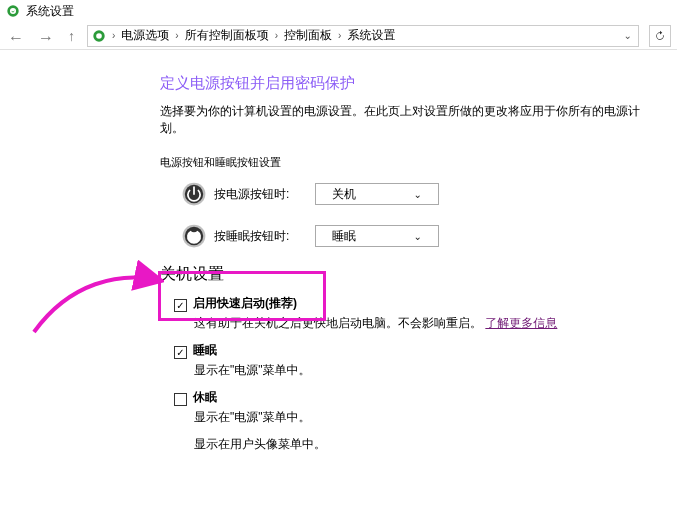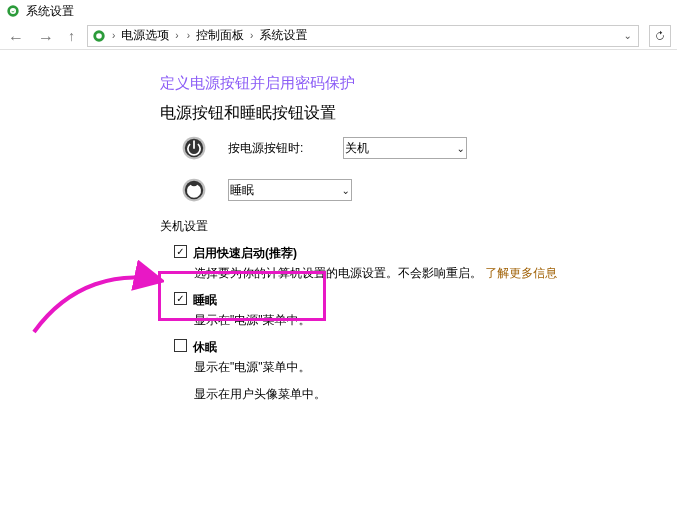--- a/index.html
+++ b/index.html
@@ -78,65 +78,65 @@
       color: #8b5cf6;
       font-size: 15px;
       margin-bottom: 10px;
     }
     .desc {
       font-size: 12px;
       margin-bottom: 18px;
       color: #000;
     }
     .section-title {
-      font-size: 16px;
+      font-size: 11px;
       margin-bottom: 10px;
     }
     .setting-row {
       display: flex;
       align-items: center;
-      gap: 20px;
+      gap: 6px;
       margin: 0 0 14px 20px;
     }
     .setting-icon {
       width: 28px; height: 28px;
     }
     .setting-label { width: 95px; }
     .setting-select {
       width: 124px;
       height: 22px;
       border: 1px solid #aaa;
       background: #fff;
-      padding: 0 1px;
+      padding: 0 16px;
       display: flex;
       align-items: center;
       justify-content: space-between;
     }
     .setting-select .chev { font-size:10px; color:#222; }
 
     .shutdown-heading {
-      font-size: 12px;
+      font-size: 16px;
       margin: 14px 0 10px 0;
     }
 
     .option {
       margin: 0 0 10px 14px;
     }
     .option .line1 {
       display: flex;
-      align-items: flex-start;
+      align-items: flex-end;
       gap: 6px;
     }
     .option .line1 .label-bold { font-weight: bold; }
     .option .subtext {
       margin-left: 20px;
       margin-top: 3px;
       font-size: 12px;
     }
-    .option .subtext .link { color: #a16207; }
+    .option .subtext .link { color: #701a75; text-decoration: underline; }
 
     .checkbox {
       width: 13px; height: 13px;
       border: 1px solid #333;
       display: inline-flex;
       align-items: center; justify-content: center;
       background: #fff;
       font-size: 10px;
       line-height: 1;
     }
@@ -187,36 +187,38 @@
   <div class="breadcrumb-bar">
     <span class="cp-icon">
       <svg viewBox="0 0 16 16">
           <circle cx="8" cy="8" r="6.5" fill="#2b9b3a"></circle>
           <circle cx="8" cy="8" r="3.2" fill="#fff"></circle>
         </svg>
     </span>
     <span class="bc-sep">›</span>
     <span class="bc-item">电源选项</span>
     <span class="bc-sep">›</span>
+    <span class="bc-item">所有控制面板项</span>
     <span class="bc-sep">›</span>
     <span class="bc-item">控制面板</span>
     <span class="bc-sep">›</span>
     <span class="bc-item">系统设置</span>
     <span class="bc-spacer"></span>
     <span class="bc-tail">⌄</span>
   </div>
   <div class="nav-refresh">
     <svg viewBox="0 0 16 16" width="12" height="12">
         <path d="M8 3a5 5 0 1 0 4.9 4h-1.1A4 4 0 1 1 8 4v2l3-2.5L8 1z" fill="#333"></path>
       </svg>
   </div>
 </div>
 
 <div class="content">
   <div class="heading">定义电源按钮并启用密码保护</div>
+  <div class="desc">选择要为你的计算机设置的电源设置。在此页上对设置所做的更改将应用于你所有的电源计划。</div>
 
   <div class="section-title">电源按钮和睡眠按钮设置</div>
 
   <div class="setting-row">
     <span class="setting-icon">
       <svg viewBox="0 0 32 32">
           <circle cx="16" cy="16" r="13" fill="#bfbfbf"></circle>
           <circle cx="16" cy="16" r="10.5" fill="#333"></circle>
           <path d="M16 8v8" stroke="#fff" stroke-width="2" stroke-linecap="round"></path>
           <path d="M11 12a7 7 0 1 0 10 0" stroke="#fff" stroke-width="2" fill="none" stroke-linecap="round"></path>
@@ -230,35 +232,36 @@
   </div>
 
   <div class="setting-row">
     <span class="setting-icon">
       <svg viewBox="0 0 32 32">
           <circle cx="16" cy="16" r="13" fill="#bfbfbf"></circle>
           <circle cx="16" cy="16" r="10.5" fill="#333"></circle>
           <path d="M20 10a8 8 0 1 1-8 0 6 6 0 0 0 8 0z" fill="#fff"></path>
         </svg>
     </span>
+    <span class="setting-label">按睡眠按钮时:</span>
     <div class="setting-select">
       <span>睡眠</span>
       <span class="chev">⌄</span>
     </div>
   </div>
 
   <div class="shutdown-heading">关机设置</div>
 
   <div class="option">
     <div class="line1">
       <span class="checkbox checked"></span>
       <span class="label-bold">启用快速启动(推荐)</span>
     </div>
     <div class="subtext">
-      <span>选择要为你的计算机设置的电源设置。不会影响重启。</span>
+      <span>这有助于在关机之后更快地启动电脑。不会影响重启。</span>
       <span class="link">了解更多信息</span>
     </div>
   </div>
 
   <div class="option">
     <div class="line1">
       <span class="checkbox checked"></span>
       <span class="label-bold">睡眠</span>
     </div>
     <div class="subtext">显示在"电源"菜单中。</div>

